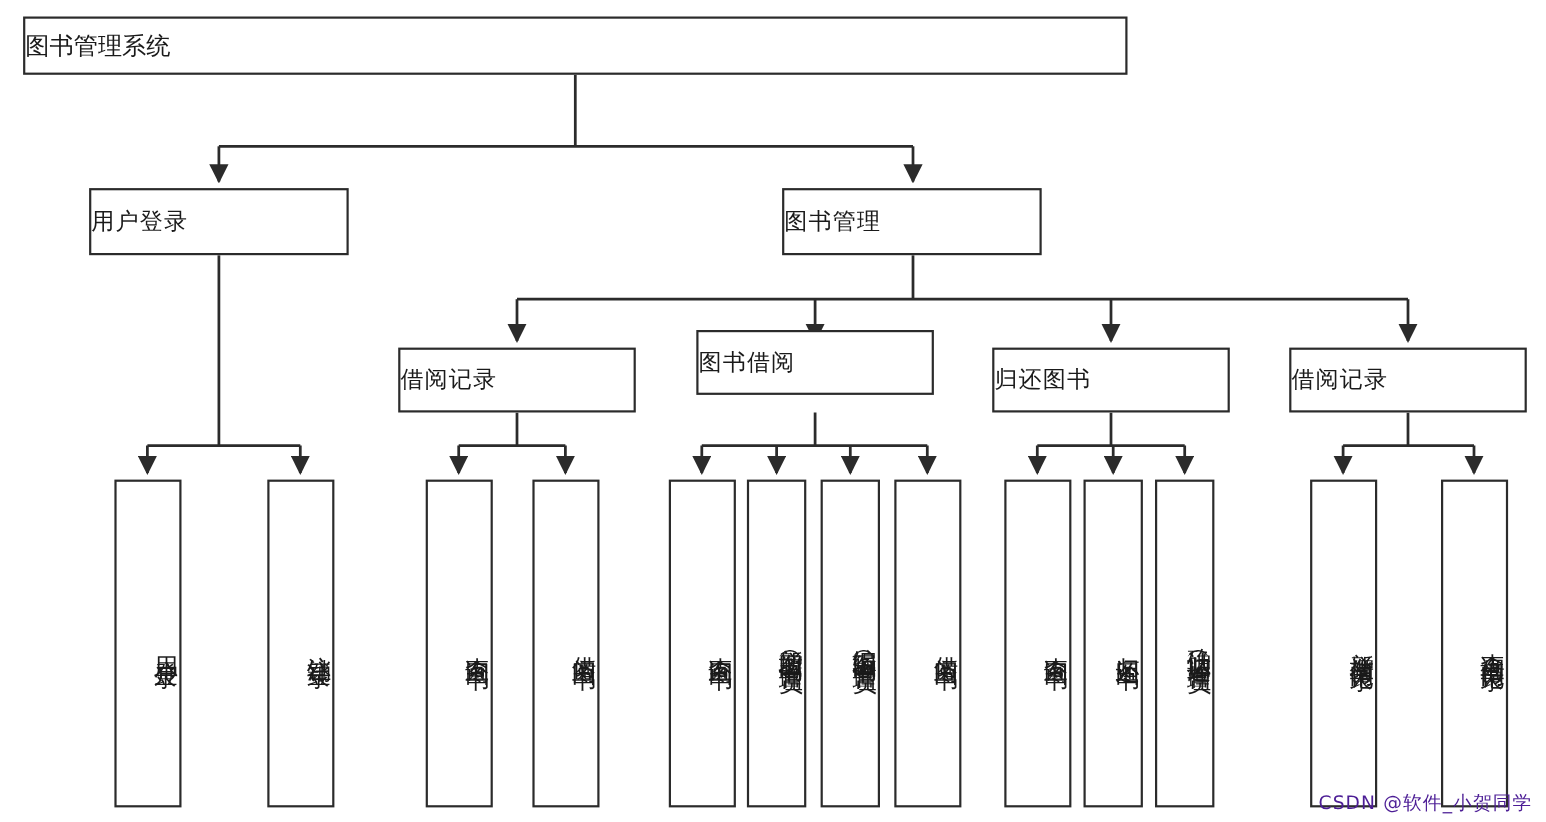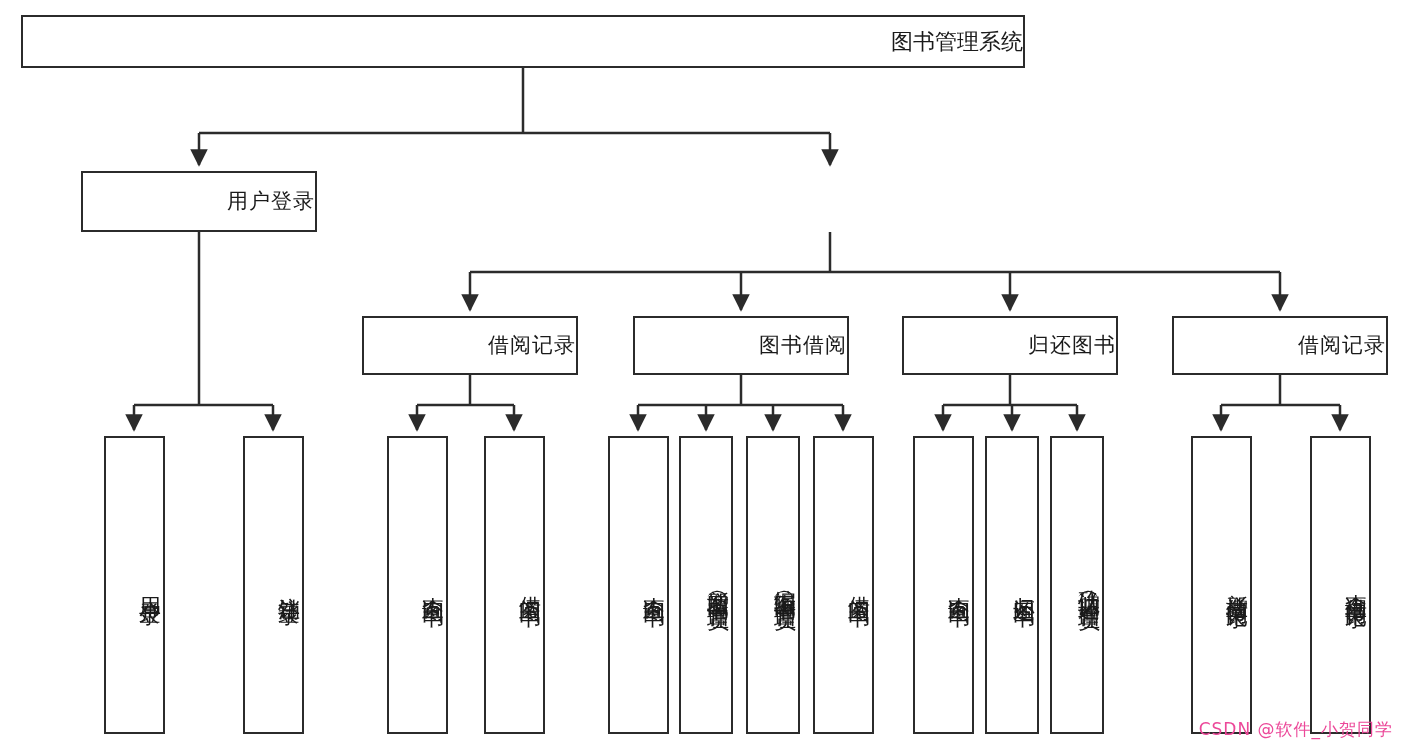--- a/index.html
+++ b/index.html
@@ -19,21 +19,21 @@
     width:1405px;height:747px;
     pointer-events:none;
   }
   .node{
     position:absolute;
     box-sizing:border-box;
     background:#ffffff;
     border:2px solid #2b2b2b;
     display:flex;
     align-items:center;
-    justify-content:flex-end;
+    justify-content:flex-start;
     color:#1a1a1a;
   }
   .node.h{
     font-size:21px;
     line-height:1.2;
     letter-spacing:1px;
   }
   .node.root{ font-size:22px; }
   .node.leaf{
     writing-mode:vertical-rl;
@@ -51,21 +51,21 @@
   .node.leaf .ltext{
     writing-mode:vertical-rl;
     text-orientation:upright;
     white-space:nowrap;
   }
   #watermark{
     position:absolute;
     right:12px;
     bottom:6px;
     font-size:17px;
-    color:#ec4899;
+    color:#4c1d95;
     letter-spacing:1px;
     white-space:nowrap;
     font-family:"DejaVu Sans","Liberation Sans",sans-serif;
   }
 </style>
 </head>
 <body>
 
 <div id="diagram">
 
@@ -119,25 +119,28 @@
     </g>
   </svg>
 
   <div class="node root" style="left: 21px; top: 15px; width: 1004px; height: 53px;">
     <span>图书管理系统</span>
   </div>
 
   <div class="node h" style="left: 81px; top: 171px; width: 236px; height: 61px;">
     <span>用户登录</span>
   </div>
+  <div class="node h" style="left: 711px; top: 171px; width: 236px; height: 61px;">
+    <span>图书管理</span>
+  </div>
 
   <div class="node h" style="left: 362px; top: 316px; width: 216px; height: 59px;">
     <span>借阅记录</span>
   </div>
-  <div class="node h" style="left: 633px; top: 316px; width: 216px; height: 59px;">
+  <div class="node h" style="left: 633px; top: 300px; width: 216px; height: 59px;">
     <span>图书借阅</span>
   </div>
   <div class="node h" style="left: 902px; top: 316px; width: 216px; height: 59px;">
     <span>归还图书</span>
   </div>
   <div class="node h" style="left: 1172px; top: 316px; width: 216px; height: 59px;">
     <span>借阅记录</span>
   </div>
 
   <div class="node leaf" style="left: 104px; top: 436px; width: 61px; height: 298px;">

